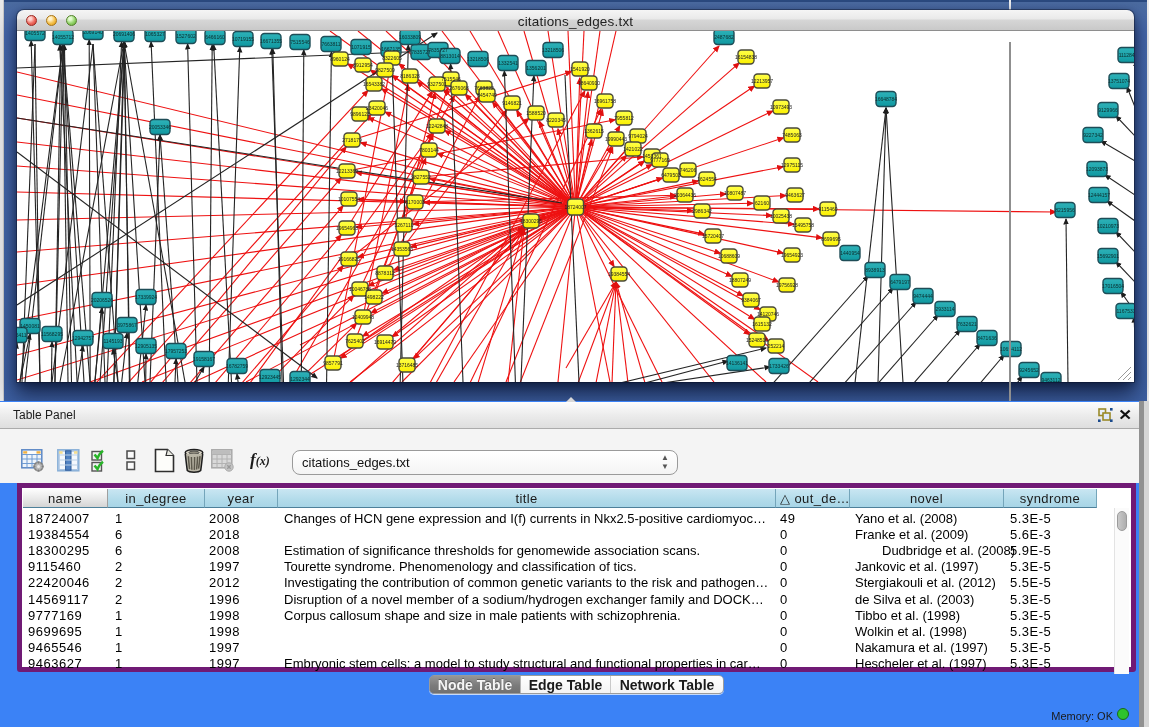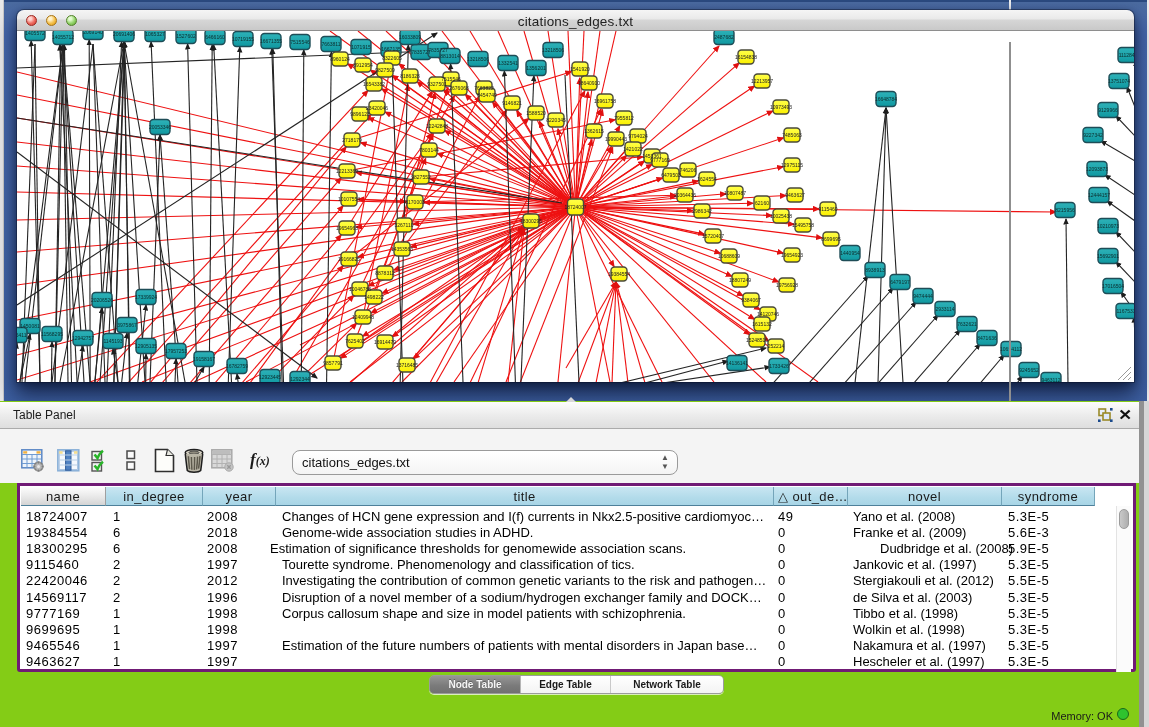--- a/index.html
+++ b/index.html
@@ -15,48 +15,48 @@
 
 #netwin{position:absolute;left:17px;top:10px;width:1117px;height:372px;border-radius:7px 7px 0 0;
  box-shadow:0 11px 20px 1px rgba(5,14,40,.72), 0 2px 7px rgba(6,16,44,.42), 0 0 0 1px rgba(30,42,70,.55)}
 #titlebar{position:absolute;left:0;top:0;width:100%;height:21px;border-radius:7px 7px 0 0;
  background:linear-gradient(180deg,#f5f5f5 0%,#e9e9e9 45%,#d6d6d6 50%,#c9c9c9 100%);
  border-bottom:1px solid #8e8e8e}
 #wtitle{position:absolute;top:0;left:0;width:100%;height:21px;line-height:23px;text-align:center;
  font-size:13.5px;font-weight:normal;letter-spacing:0.2px;color:#222}
 #graphbox{position:absolute;left:0;top:21px;width:1117px;height:351px;background:#fff;overflow:hidden}
 
-#tpanel{position:absolute;left:0;top:401px;width:1141px;height:326px;background:#84cc16}
+#tpanel{position:absolute;left:0;top:401px;width:1141px;height:326px;background:#3b82f6}
 #tphead{position:absolute;left:0;top:1px;width:100%;height:27px;
  background:linear-gradient(180deg,#fdfdfd 0%,#ececec 50%,#dedede 100%);border-bottom:1px solid #ababab}
 #tphead .cap{position:absolute;left:13px;top:6px;font-size:12px;color:#1c1c1c}
 #floaticon{position:absolute;right:28px;top:6px;width:15px;height:14px}
 #closex{position:absolute;right:9px;top:4px;font-size:15px;font-weight:bold;color:#111;transform:scaleX(1.1)}
 #toolbar{position:absolute;left:0;top:28px;width:100%;height:54px;background:#f4f4f4}
 .ticon{position:absolute;top:22px}
 #combo{position:absolute;left:292px;top:21px;width:386px;height:25px;background:linear-gradient(180deg,#ffffff,#f4f4f4);
  border:1px solid #9a9a9a;border-radius:8px;font-size:13px;color:#111;line-height:24px;padding-left:9px}
 #combo .arrows{position:absolute;right:8px;top:2px;font-size:8px;color:#555;line-height:9px;text-align:center}
 
-#tablebox{position:absolute;left:17px;top:82px;width:1119px;height:189px;background:#fff;border:3px solid #701a75;border-radius:0 0 3px 3px}
+#tablebox{position:absolute;left:17px;top:82px;width:1119px;height:189px;background:#fff;border:5px solid #701a75;border-radius:0 0 3px 3px}
 #thead{position:absolute;left:1px;top:1px;height:19px;width:1100px}
 .hc{position:absolute;top:0;height:19px;background:linear-gradient(180deg,#c9e6f2 0%,#b2dbea 60%,#a8d5e6 100%);
  border-right:1px solid #74a5ba;border-bottom:1px solid #4e809a;font-size:13px;letter-spacing:0.4px;color:#1a1a1a;text-align:center;line-height:19px;white-space:nowrap;overflow:hidden}
 .hc0{background:linear-gradient(180deg,#fdfdfd 0%,#e8e8e8 55%,#d4d4d4 100%);border-right:1px solid #9f9f9f}
 #tbody{position:absolute;left:1px;top:20px;width:1117px}
 .row{position:absolute;left:0;height:16px;width:1100px;font-size:13px;color:#000;white-space:nowrap}
 .num{letter-spacing:0.5px}
 .c{position:absolute;top:0;height:16px;line-height:16px;overflow:hidden;text-overflow:ellipsis}
 
 #vscroll{position:absolute;right:2px;top:20px;width:15px;height:166px;background:#fbfbfb;border-left:1px solid #e3e3e3}
 #vthumb{position:absolute;left:2px;top:3px;width:10px;height:20px;background:linear-gradient(90deg,#c9c9c9,#aeaeae);border-radius:6px;border:1px solid #9b9b9b}
 
 #tabs{position:absolute;left:429px;top:274px;height:19px;display:flex;border:1px solid #9b9b9b;border-radius:5px;overflow:hidden;
  box-shadow:0 1px 0 rgba(255,255,255,.7)}
-.tab{height:19px;line-height:18px;font-size:10px;font-weight:bold;text-align:center}
+.tab{height:19px;line-height:18px;font-size:14px;font-weight:bold;text-align:center}
 .tabsel{width:90px;background:linear-gradient(180deg,#969696,#7b7b7b 50%,#6e6e6e);color:#f5f5f5;text-shadow:0 -1px 0 rgba(0,0,0,.3)}
 .tabn{background:linear-gradient(180deg,#ffffff,#f2f2f2);color:#1a1a1a}
 #tab2{width:90px;border-left:1px solid #b5b5b5}
 #tab3{width:113px;border-left:1px solid #c9c9c9}
 
 #memlbl{position:absolute;right:28px;top:309px;font-size:11px;color:#1a1a1a}
 #memdot{position:absolute;right:12px;top:307px;width:12px;height:12px;border-radius:50%;background:#2ec32e;border:1.5px solid #1a6a1a}
 #notch{position:absolute;left:566px;top:-5px;width:0;height:0;border-left:5px solid transparent;border-right:5px solid transparent;border-bottom:5px solid #d8d8d8}
 </style></head><body>
 <div id="stage">
@@ -727,30 +727,29 @@
             <span class="c num" style="left:186px;width:65px">2008</span>
             <span class="c" style="left:261px;width:492px">Changes of HCN gene expression and I(f) currents in Nkx2.5‑positive cardiomyoc…</span>
             <span class="c num" style="left:757px;width:66px">49</span>
             <span class="c" style="left:832px;width:150px">Yano et al. (2008)</span>
             <span class="c num" style="left:987px;width:88px">5.3E‑5</span>
           </div>
 <div class="row" style="top:19.1px">
             <span class="c num" style="left:5px;width:80px">19384554</span>
             <span class="c num" style="left:92px;width:85px">6</span>
             <span class="c num" style="left:186px;width:65px">2018</span>
-            <span class="c" style="left:261px;width:492px">Genome‑wide association studies in ADHD.</span>
             <span class="c num" style="left:757px;width:66px">0</span>
             <span class="c" style="left:832px;width:150px">Franke et al. (2009)</span>
             <span class="c num" style="left:987px;width:88px">5.6E‑3</span>
           </div>
 <div class="row" style="top:35.2px">
             <span class="c num" style="left:5px;width:80px">18300295</span>
             <span class="c num" style="left:92px;width:85px">6</span>
             <span class="c num" style="left:186px;width:65px">2008</span>
-            <span class="c" style="left:249px;width:492px">Estimation of significance thresholds for genomewide association scans.</span>
+            <span class="c" style="left:261px;width:492px">Estimation of significance thresholds for genomewide association scans.</span>
             <span class="c num" style="left:757px;width:66px">0</span>
             <span class="c" style="left:859px;width:150px">Dudbridge et al. (2008)</span>
             <span class="c num" style="left:987px;width:88px">5.9E‑5</span>
           </div>
 <div class="row" style="top:51.3px">
             <span class="c num" style="left:5px;width:80px">9115460</span>
             <span class="c num" style="left:92px;width:85px">2</span>
             <span class="c num" style="left:186px;width:65px">1997</span>
             <span class="c" style="left:261px;width:492px">Tourette syndrome. Phenomenology and classification of tics.</span>
             <span class="c num" style="left:757px;width:66px">0</span>
@@ -772,46 +771,46 @@
             <span class="c num" style="left:186px;width:65px">1996</span>
             <span class="c" style="left:261px;width:492px">Disruption of a novel member of a sodium/hydrogen exchanger family and DOCK…</span>
             <span class="c num" style="left:757px;width:66px">0</span>
             <span class="c" style="left:832px;width:150px">de Silva et al. (2003)</span>
             <span class="c num" style="left:987px;width:88px">5.3E‑5</span>
           </div>
 <div class="row" style="top:99.6px">
             <span class="c num" style="left:5px;width:80px">9777169</span>
             <span class="c num" style="left:92px;width:85px">1</span>
             <span class="c num" style="left:186px;width:65px">1998</span>
-            <span class="c" style="left:261px;width:492px">Corpus callosum shape and size in model patients with schizophrenia.</span>
+            <span class="c" style="left:261px;width:492px">Corpus callosum shape and size in male patients with schizophrenia.</span>
             <span class="c num" style="left:757px;width:66px">0</span>
             <span class="c" style="left:832px;width:150px">Tibbo et al. (1998)</span>
             <span class="c num" style="left:987px;width:88px">5.3E‑5</span>
           </div>
 <div class="row" style="top:115.7px">
             <span class="c num" style="left:5px;width:80px">9699695</span>
             <span class="c num" style="left:92px;width:85px">1</span>
             <span class="c num" style="left:186px;width:65px">1998</span>
             <span class="c num" style="left:757px;width:66px">0</span>
             <span class="c" style="left:832px;width:150px">Wolkin et al. (1998)</span>
             <span class="c num" style="left:987px;width:88px">5.3E‑5</span>
           </div>
 <div class="row" style="top:131.8px">
             <span class="c num" style="left:5px;width:80px">9465546</span>
             <span class="c num" style="left:92px;width:85px">1</span>
             <span class="c num" style="left:186px;width:65px">1997</span>
-            <span class="c" style="left:261px;width:492px">Estimation of the future numbers of patients with mental disorders in Japan base…</span>
             <span class="c num" style="left:757px;width:66px">0</span>
             <span class="c" style="left:832px;width:150px">Nakamura et al. (1997)</span>
             <span class="c num" style="left:987px;width:88px">5.3E‑5</span>
           </div>
 <div class="row" style="top:147.9px">
             <span class="c num" style="left:5px;width:80px">9463627</span>
             <span class="c num" style="left:92px;width:85px">1</span>
             <span class="c num" style="left:186px;width:65px">1997</span>
+            <span class="c" style="left:261px;width:492px">Embryonic stem cells: a model to study structural and functional properties in car…</span>
             <span class="c num" style="left:757px;width:66px">0</span>
             <span class="c" style="left:832px;width:150px">Hescheler et al. (1997)</span>
             <span class="c num" style="left:987px;width:88px">5.3E‑5</span>
           </div>
         </div>
     <div id="vscroll">
           <div id="vthumb"></div>
         </div>
   </div>
   <div id="tabs">

